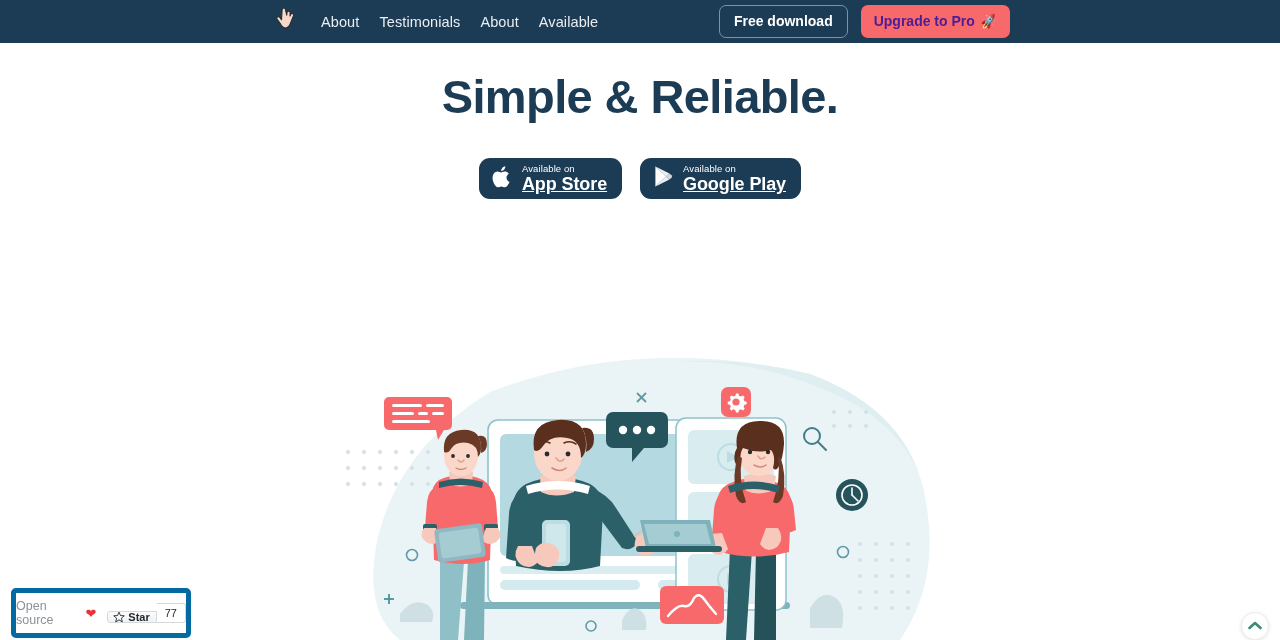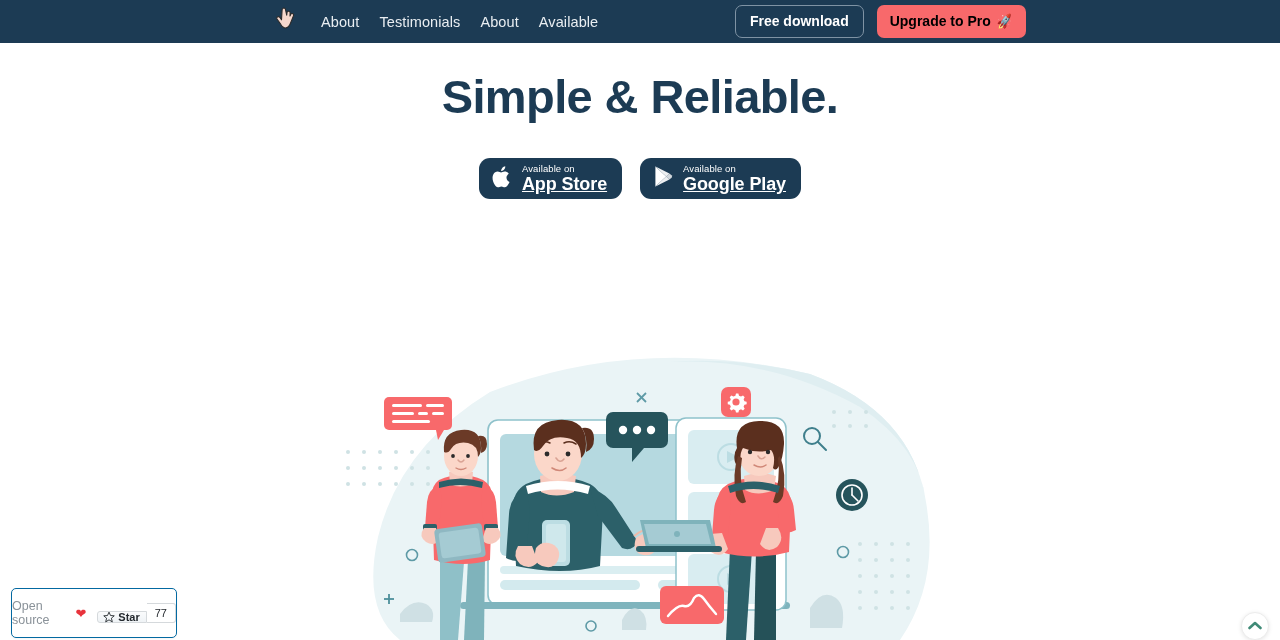--- a/index.html
+++ b/index.html
@@ -30,39 +30,39 @@
     display: flex; align-items: center; gap: 20px;
   }
   .nav-links a {
     color: #e9eef2;
     font-size: 14.5px;
     letter-spacing: .1px;
     text-decoration: none;
     cursor: pointer;
   }
   .nav-actions {
-    position: absolute; right: 254px; top: 0; height: 43px;
+    position: absolute; right: 270px; top: 0; height: 43px;
     display: flex; align-items: center; gap: 13px;
   }
   .btn-free {
     border: 1.4px solid #7f93a4;
     border-radius: 7px;
     color: #ffffff;
     background: transparent;
     font-size: 14px;
     font-weight: 600;
     padding: 7px 14px 8px;
     cursor: pointer;
     font-family: "Liberation Sans", sans-serif;
     white-space: nowrap;
   }
   .btn-pro {
     border: none;
     border-radius: 7px;
-    color: #000000;
+    color: #4c1d95;
     background: #f8696b;
     font-size: 14px;
     font-weight: 700;
     padding: 8px 13px 9px;
     cursor: pointer;
     font-family: "Liberation Sans", sans-serif;
     white-space: nowrap;
     display: flex; align-items: center; gap: 6px;
   }
   .btn-pro .rocket { font-size: 13px; transform: rotate(-8deg); }
@@ -115,23 +115,23 @@
     position: absolute;
     left: 340px; top: 352px;
     width: 600px; height: 288px;
     overflow: hidden;
   }
   .illustration svg { display: block; }
 
   
   .gh-widget {
     position: absolute; left: 11px; top: 588px;
-    width: 166px; height: 50px;
+    width: 180px; height: 50px;
     background: #ffffff;
-    border: 1px solid #0369a1;
+    border: 5px solid #0369a1;
     border-radius: 5px;
     display: flex; align-items: center; justify-content: flex-end;
     gap: 11px;
     box-shadow: 0 1px 2px rgba(0,0,0,.04);
   }
   .gh-label {
     color: #8a9299; font-size: 12.5px;
     display: flex; align-items: center; gap: 5px;
   }
   .gh-heart { color: #e8333c; font-size: 13px; }

